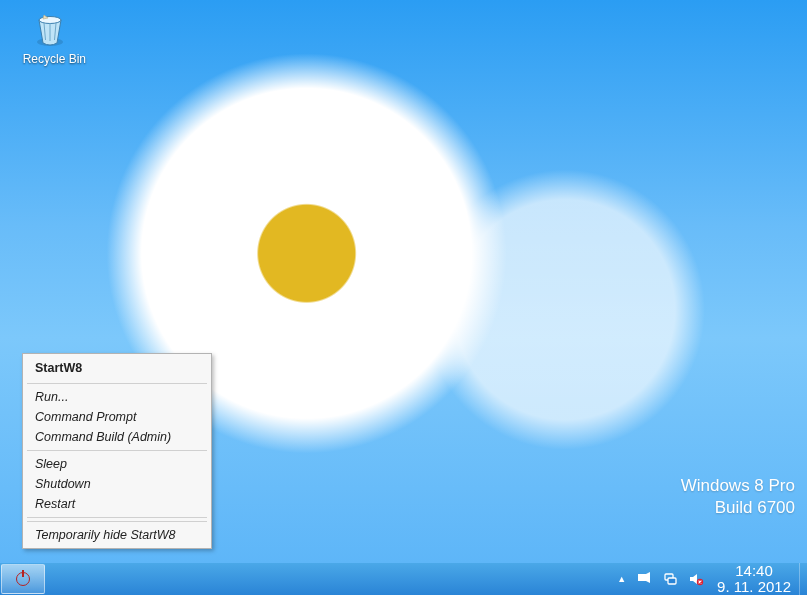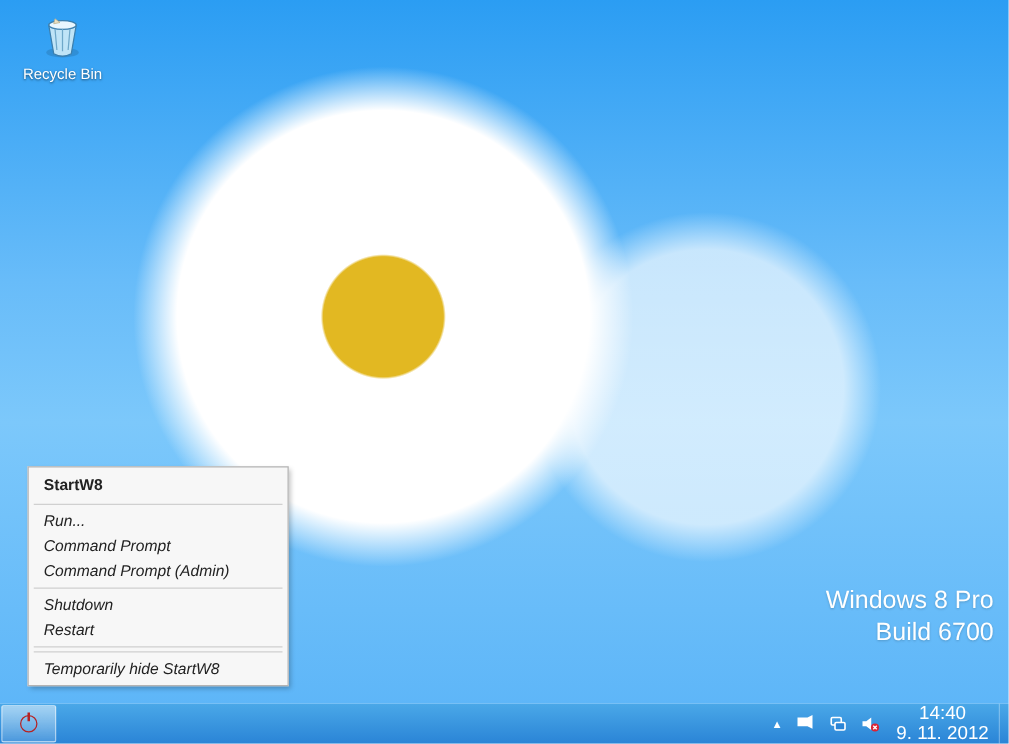--- a/index.html
+++ b/index.html
@@ -12,34 +12,34 @@
     background:
       radial-gradient(circle at 38% 45%, #e2b822 0, #e2b822 48px, rgba(226,184,34,0) 50px),
       radial-gradient(circle at 38% 45%, #ffffff 0, #ffffff 165px, rgba(255,255,255,0) 200px),
       radial-gradient(circle at 70% 55%, rgba(255,255,255,.65) 0, rgba(255,255,255,.65) 110px, rgba(255,255,255,0) 140px),
       linear-gradient(180deg, #2b9df3 0%, #68bcf9 40%, #7cc8fb 60%, #5eb6f8 100%);
   }
 
   
   .desktop-icon {
     position: absolute; top: 8px; left: 14px; width: 72px;
-    text-align: center; color: #fff; font-size: 12px;
+    text-align: right; color: #fff; font-size: 12px;
     text-shadow: 0 1px 2px rgba(0,0,0,.6);
     cursor: default;
   }
   .recycle-bin-glyph {
     width: 42px; height: 42px; margin: 0 auto 2px;
     display: flex; align-items: center; justify-content: center;
   }
   .recycle-bin-glyph svg { width: 40px; height: 40px; }
 
   
   .watermark {
     position: absolute; right: 12px; bottom: 44px;
-    color: #fff; text-align: right; font-size: 20px; line-height: 1.3;
+    color: #fff; text-align: right; font-size: 17px; line-height: 1.3;
     text-shadow: 0 1px 2px rgba(0,0,0,.2);
   }
 
   
   .taskbar {
     position: absolute; left: 0; right: 0; bottom: 0; height: 32px;
     background: linear-gradient(180deg, #4aa8e8 0%, #2a84d6 100%);
     display: flex; align-items: center;
   }
   .taskbar-running {
@@ -58,21 +58,21 @@
   }
 
   .tray { margin-left: auto; display: flex; align-items: center; color: #fff; height: 100%; }
   .tray-btn { height: 100%; display: flex; align-items: center; justify-content: center; padding: 0 5px; cursor: default; }
   .tray-arrow { font-size: 9px; }
   .clock { text-align: center; font-size: 15px; line-height: 1.1; padding: 0 8px; }
   .showdesk { width: 8px; height: 100%; border-left: 1px solid rgba(255,255,255,.3); }
 
   
   .context-menu {
-    position: absolute; left: 22px; bottom: 14px; width: 209px;
+    position: absolute; left: 22px; bottom: 14px; width: 190px;
     background: #f7f7f7; border: 1px solid #b3b3b3;
     box-shadow: 2px 2px 4px rgba(0,0,0,.25);
     font-size: 12.5px; color: #222;
     padding: 3px 2px;
   }
   .ctx-title { font-weight: 700; padding: 4px 10px 5px 10px; }
   .ctx-item  { padding: 3px 10px 3px 10px; cursor: default; font-style: italic; }
   .ctx-sep   { height: 1px; background: #d0d0d0; margin: 3px 2px; }
 
   svg { display: block; }
@@ -99,24 +99,25 @@
     <div>Windows 8 Pro</div>
     <div>Build 6700</div>
   </div>
 
   <div class="context-menu">
     <div class="ctx-title">StartW8</div>
     <div class="ctx-sep"></div>
 
     <div class="ctx-item">Run...</div>
     <div class="ctx-item">Command Prompt</div>
-    <div class="ctx-item">Command Prompt (Admin)</div>
+    <div class="ctx-item">Command Build (Admin)</div>
 
     <div class="ctx-sep"></div>
 
+    <div class="ctx-item">Sleep</div>
     <div class="ctx-item">Shutdown</div>
     <div class="ctx-item">Restart</div>
 
     <div class="ctx-sep"></div>
 
 
     <div class="ctx-sep"></div>
 
     <div class="ctx-item">Temporarily hide StartW8</div>
   </div>

